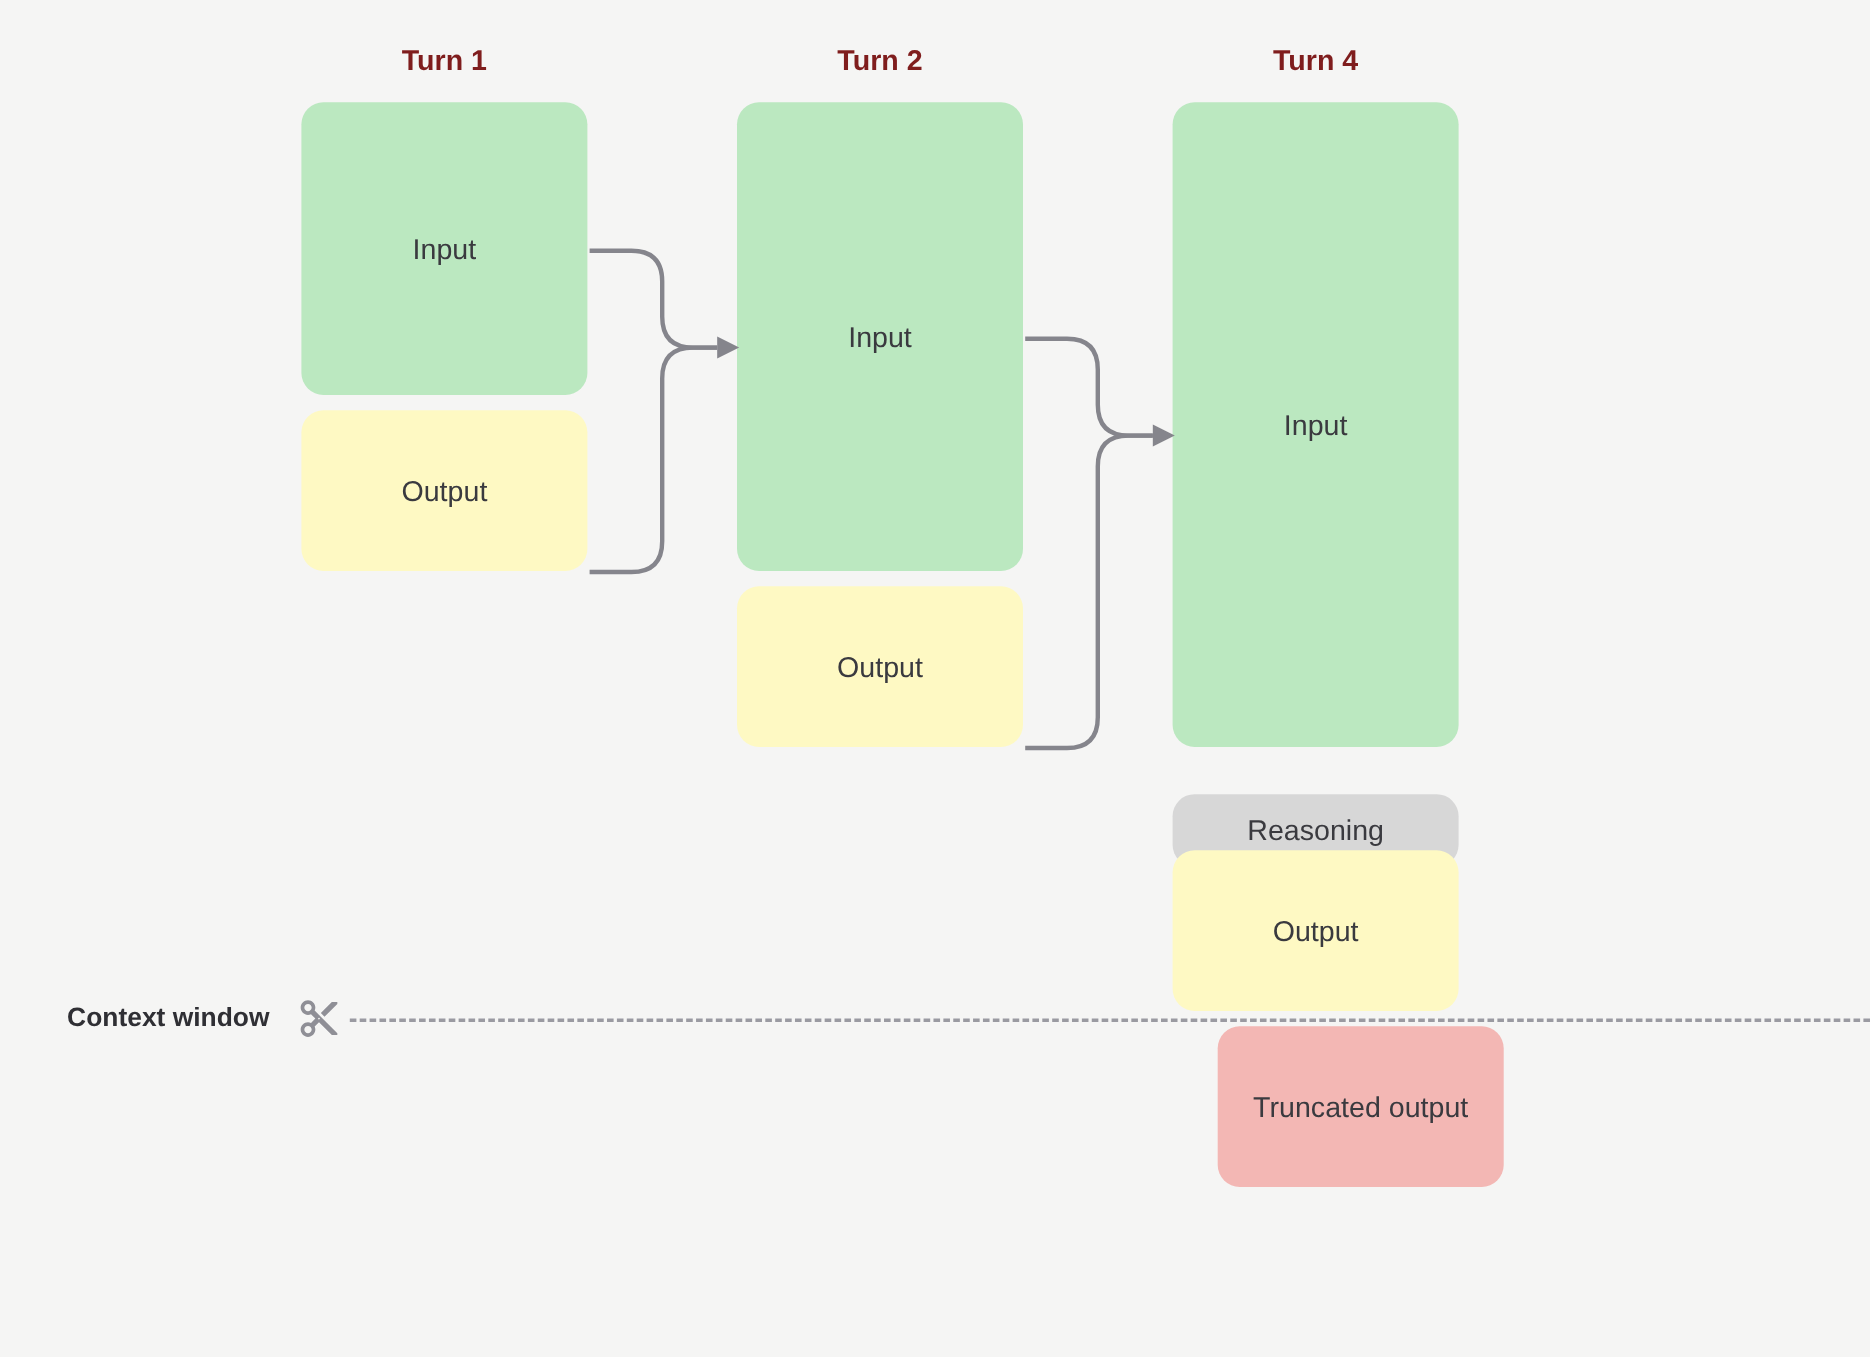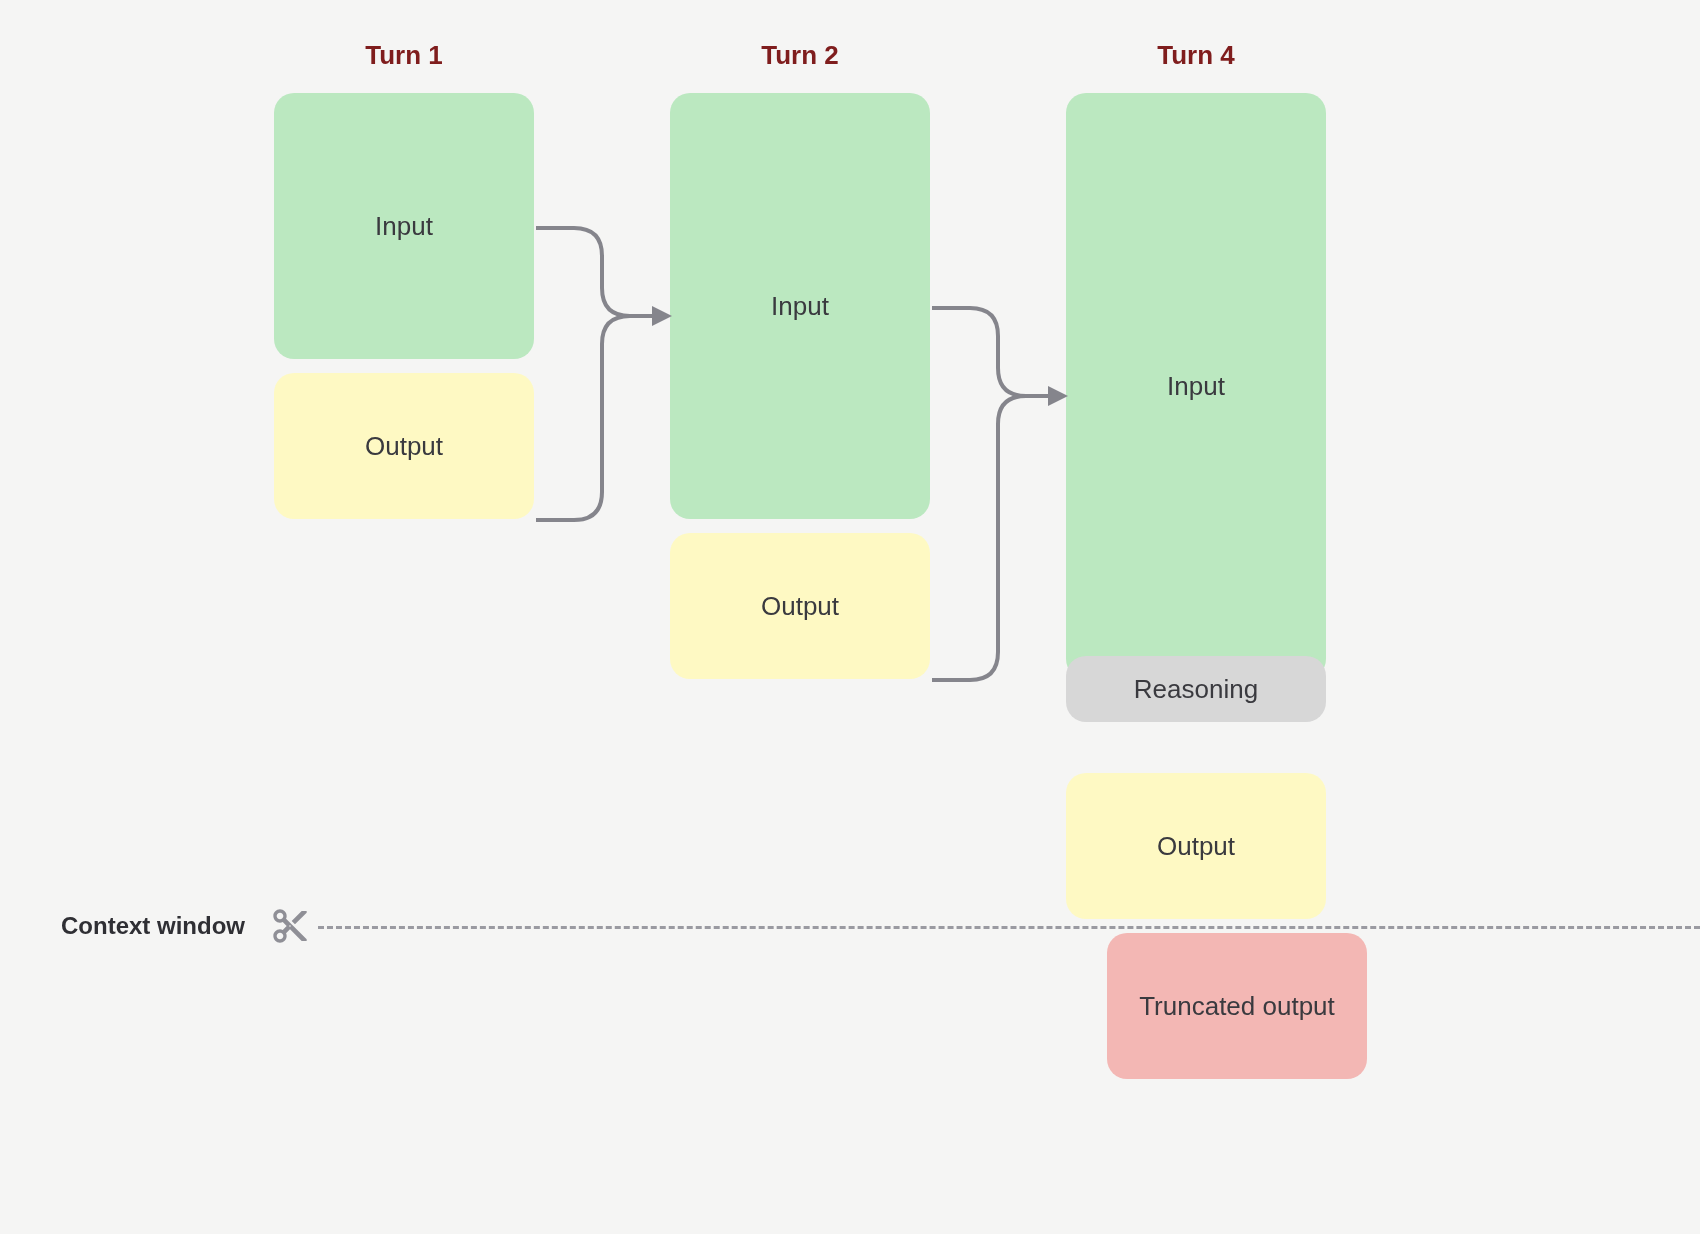--- a/index.html
+++ b/index.html
@@ -71,21 +71,21 @@
   <div class="col-header" style="left:800px; top:40px;">Turn 2</div>
   <div class="col-header" style="left:1196px; top:40px;">Turn 4</div>
 
   <div class="box input-box" style="left:274px; top:93px; width:260px; height:266px;">Input</div>
   <div class="box output-box" style="left:274px; top:373px; width:260px; height:146px;">Output</div>
 
   <div class="box input-box" style="left:670px; top:93px; width:260px; height:426px;">Input</div>
   <div class="box output-box" style="left:670px; top:533px; width:260px; height:146px;">Output</div>
 
   <div class="box input-box" style="left:1066px; top:93px; width:260px; height:586px;">Input</div>
-  <div class="box reason-box" style="left:1066px; top:656px; width:260px; height:66px;">Reasoning</div>
+  <div class="box reason-box" style="left:1066px; top:722px; width:260px; height:66px;">Reasoning</div>
   <div class="box output-box" style="left:1066px; top:773px; width:260px; height:146px;">Output</div>
   <div class="box trunc-box" style="left:1066px; top:933px; width:260px; height:146px;margin-left:41px;">Truncated output</div>
 
   <svg class="arrow" style="left:534px; top:220px; width:140px; height:310px;">
     <path d="M2,8 L40,8 Q68,8 68,36 L68,68 Q68,96 96,96 L118,96"></path>
     <path d="M2,300 L40,300 Q68,300 68,272 L68,124 Q68,96 96,96 L118,96"></path>
     <polygon class="head" points="118,86 138,96 118,106"></polygon>
   </svg>
 
   <svg class="arrow" style="left:930px; top:300px; width:140px; height:390px;">

